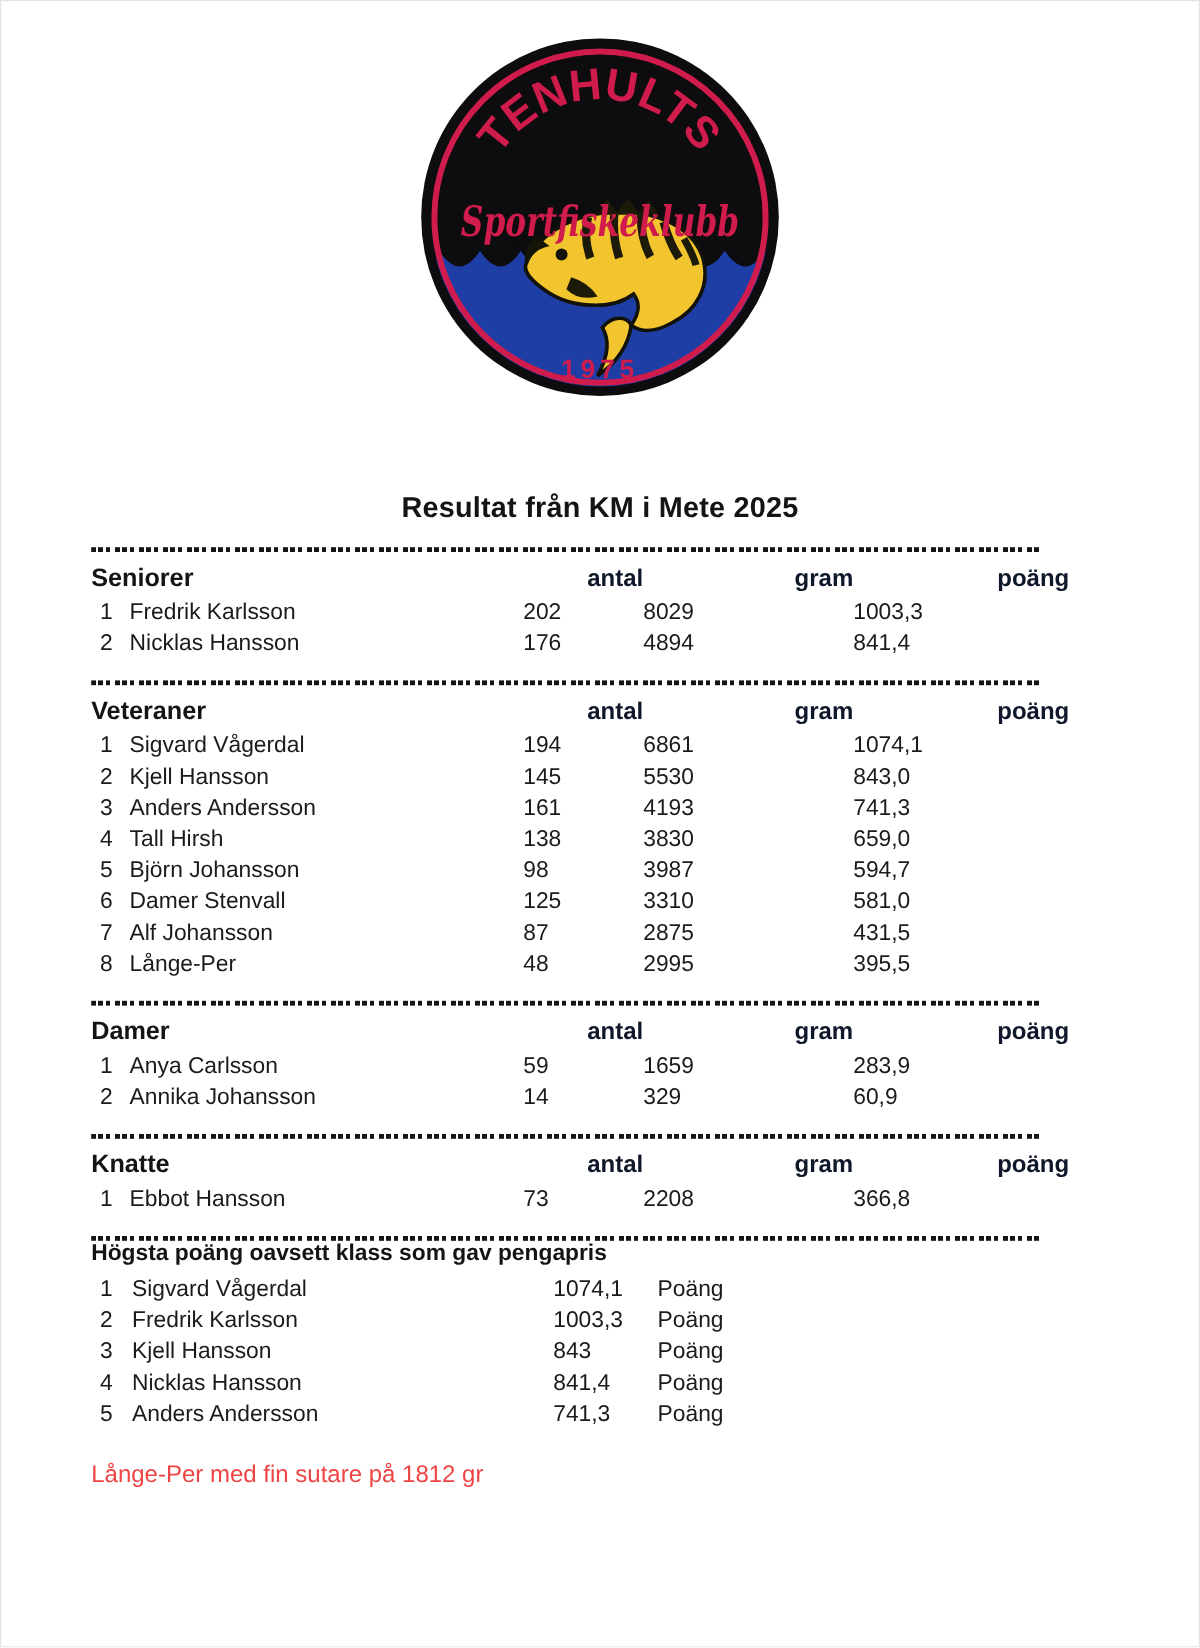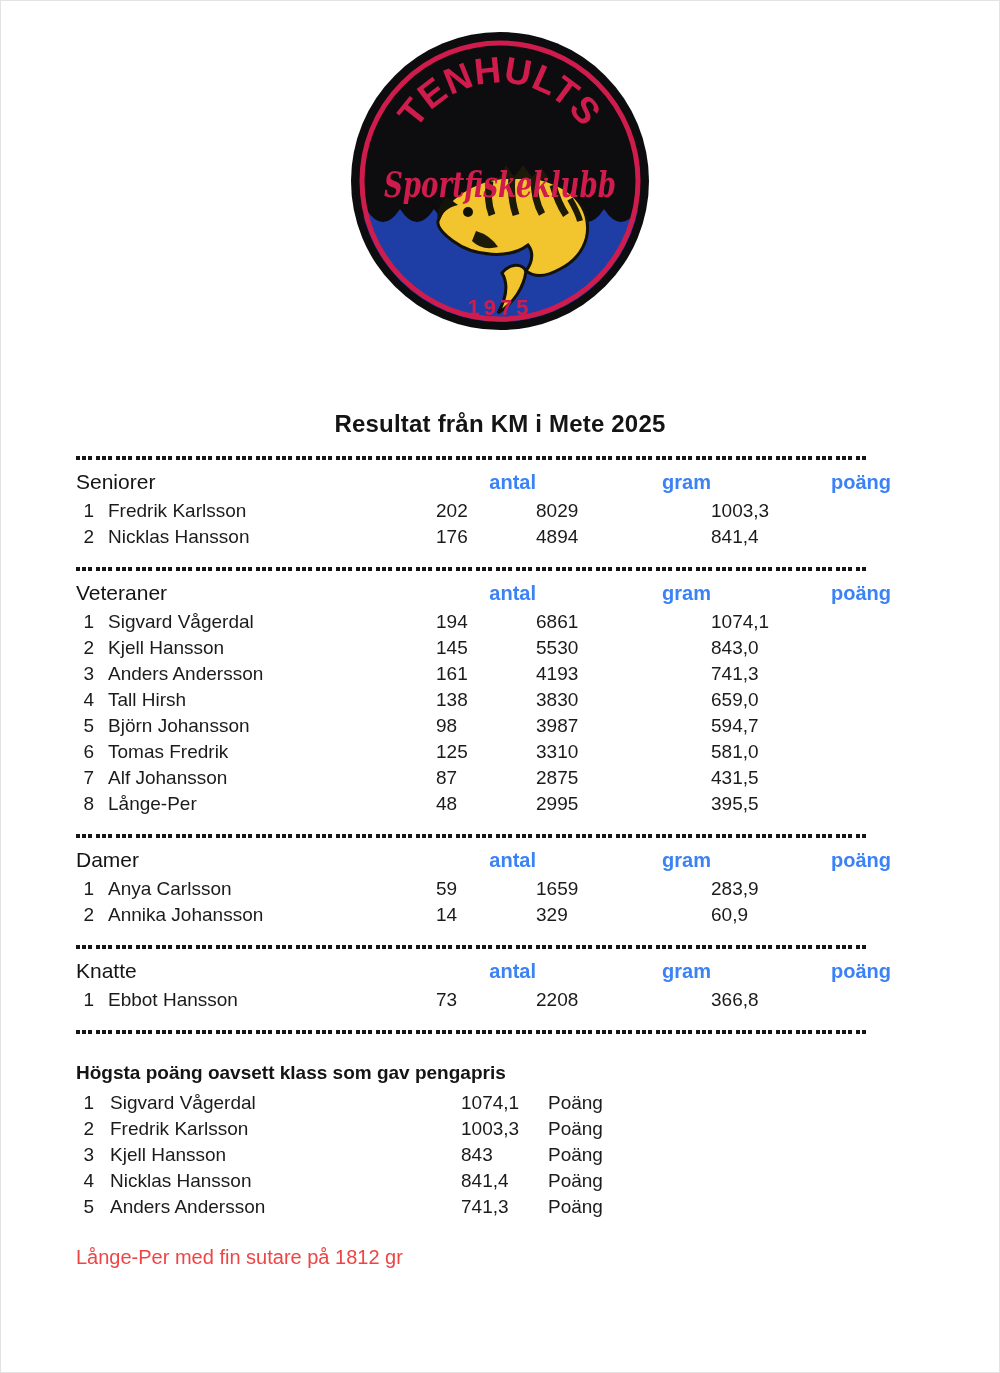--- a/index.html
+++ b/index.html
@@ -18,32 +18,32 @@
   .content { width:815px; margin:0 0 0 75px; }
   .separator {
     height:4px; width:790px; margin-top:17px;
     background:repeating-linear-gradient(90deg,
       #151515 0 4px, transparent 4px 6px,
       #151515 6px 10px, transparent 10px 12px,
       #151515 12px 16px, transparent 16px 20px);
   }
   table.results-table { border-collapse:collapse; table-layout:fixed; width:815px; }
   table.results-table th.cat {
-    text-align:left; font-size:21px; font-weight:400; color:#141414;
+    text-align:left; font-size:21px; font-weight:700; color:#141414;
     height:38px; vertical-align:bottom; padding-bottom:4px;
   }
   table.results-table th.num-h {
-    text-align:right; font-size:20px; font-weight:700; color:#3b82f6;
+    text-align:right; font-size:20px; font-weight:700; color:#0f172a;
     height:38px; vertical-align:bottom; padding-bottom:4px;
   }
   table.results-table td { font-size:19px; height:26px; line-height:26px; white-space:nowrap; }
   table.results-table td.rank { text-align:right; padding-right:12px; }
   table.results-table td.name { text-align:left; padding-left:2px; }
   table.results-table td.num  { text-align:left; }
-  .prize { margin-top:28px; }
+  .prize { }
   .prize-heading { font-size:19px; font-weight:700; color:#141414; margin-bottom:6px; }
   table.prize-table { border-collapse:collapse; table-layout:fixed; width:700px; }
   table.prize-table td { font-size:19px; height:26px; line-height:26px; white-space:nowrap; }
   table.prize-table td.rank { text-align:right; padding-right:12px; }
   table.prize-table td.name { text-align:left; padding-left:4px; }
   table.prize-table td.points { text-align:left; }
   table.prize-table td.unit { text-align:left; }
   .heaviest { margin-top:26px; }
   .heaviest-heading { font-size:19px; font-weight:700; color:#141414; }
   .heaviest-text { font-size:20px; margin-top:5px; color:#ef4444; }
@@ -193,21 +193,21 @@
             </tr>
             <tr class="data-row">
               <td class="rank">5</td>
               <td class="name">Björn Johansson</td>
               <td class="num">98</td>
               <td class="num">3987</td>
               <td class="num">594,7</td>
             </tr>
             <tr class="data-row">
               <td class="rank">6</td>
-              <td class="name">Tomas Fredrik</td>
+              <td class="name">Damer Stenvall</td>
               <td class="num">125</td>
               <td class="num">3310</td>
               <td class="num">581,0</td>
             </tr>
             <tr class="data-row">
               <td class="rank">7</td>
               <td class="name">Alf Johansson</td>
               <td class="num">87</td>
               <td class="num">2875</td>
               <td class="num">431,5</td>

